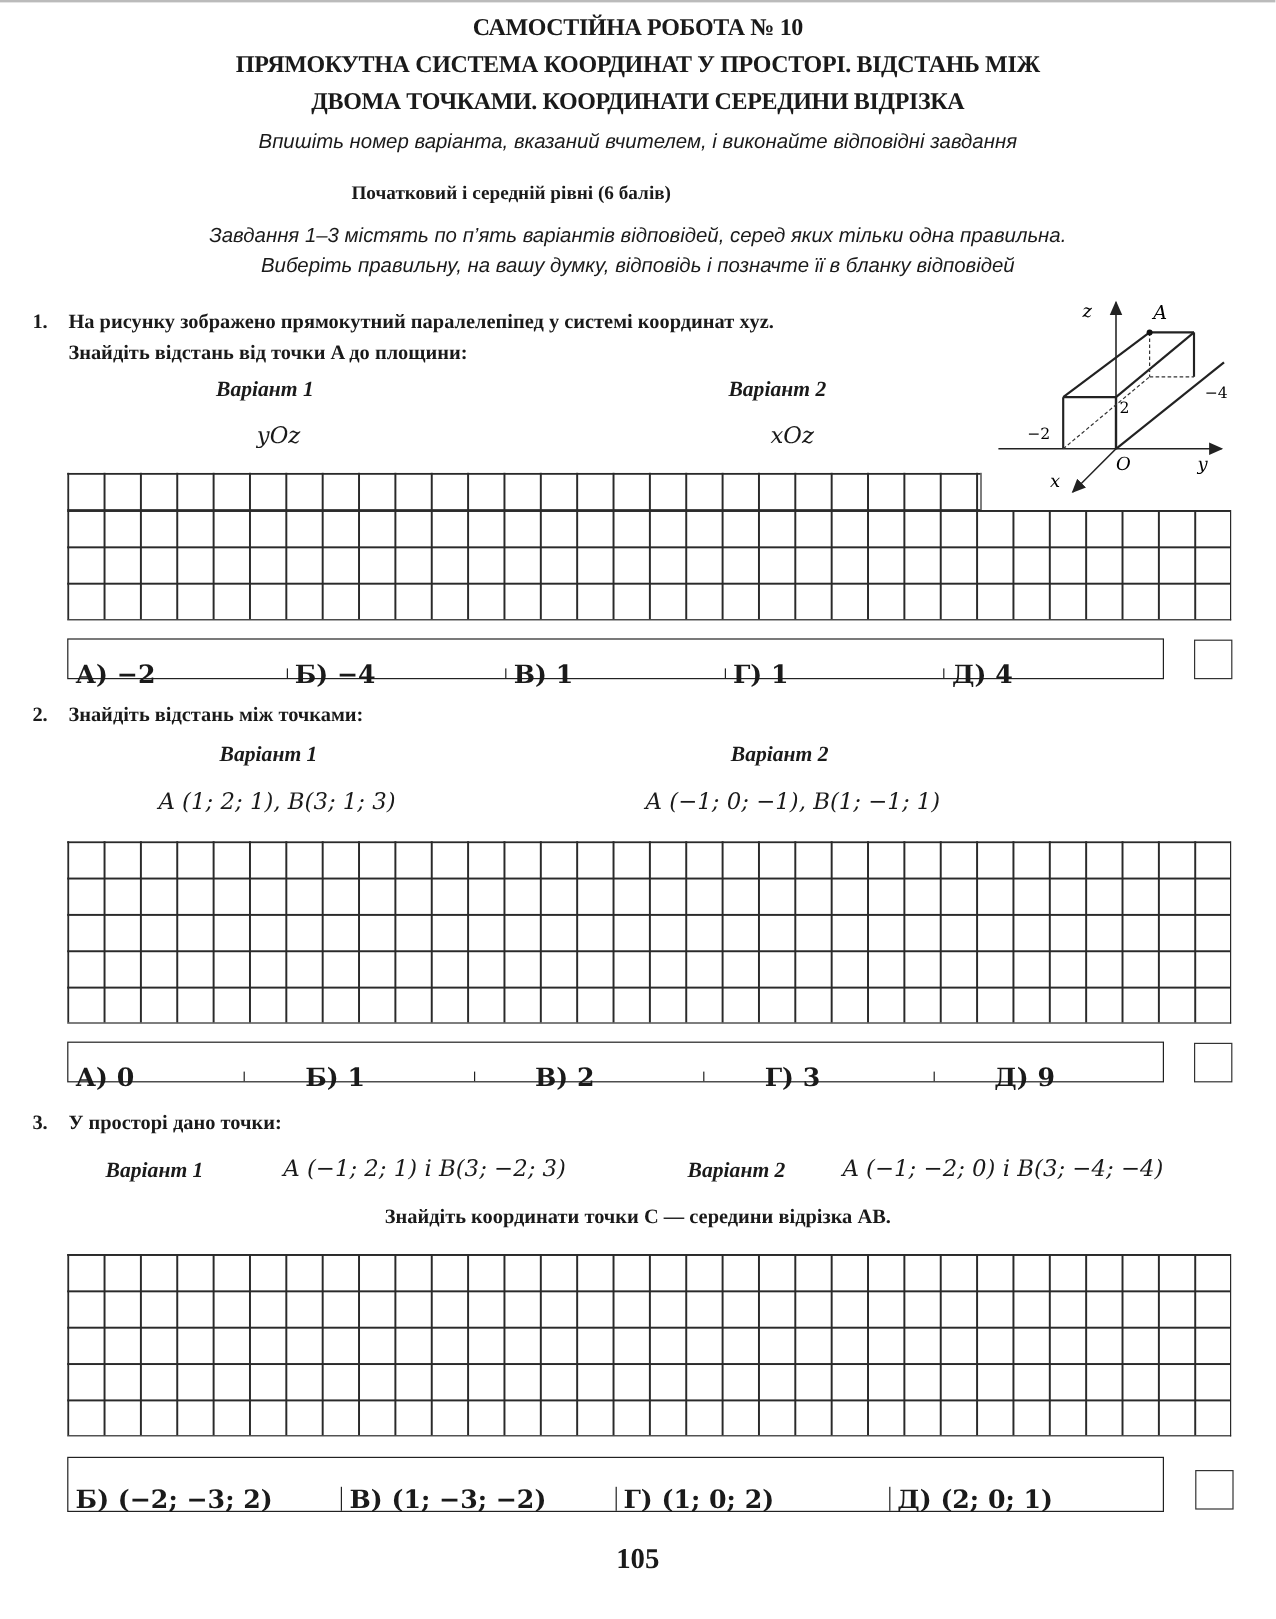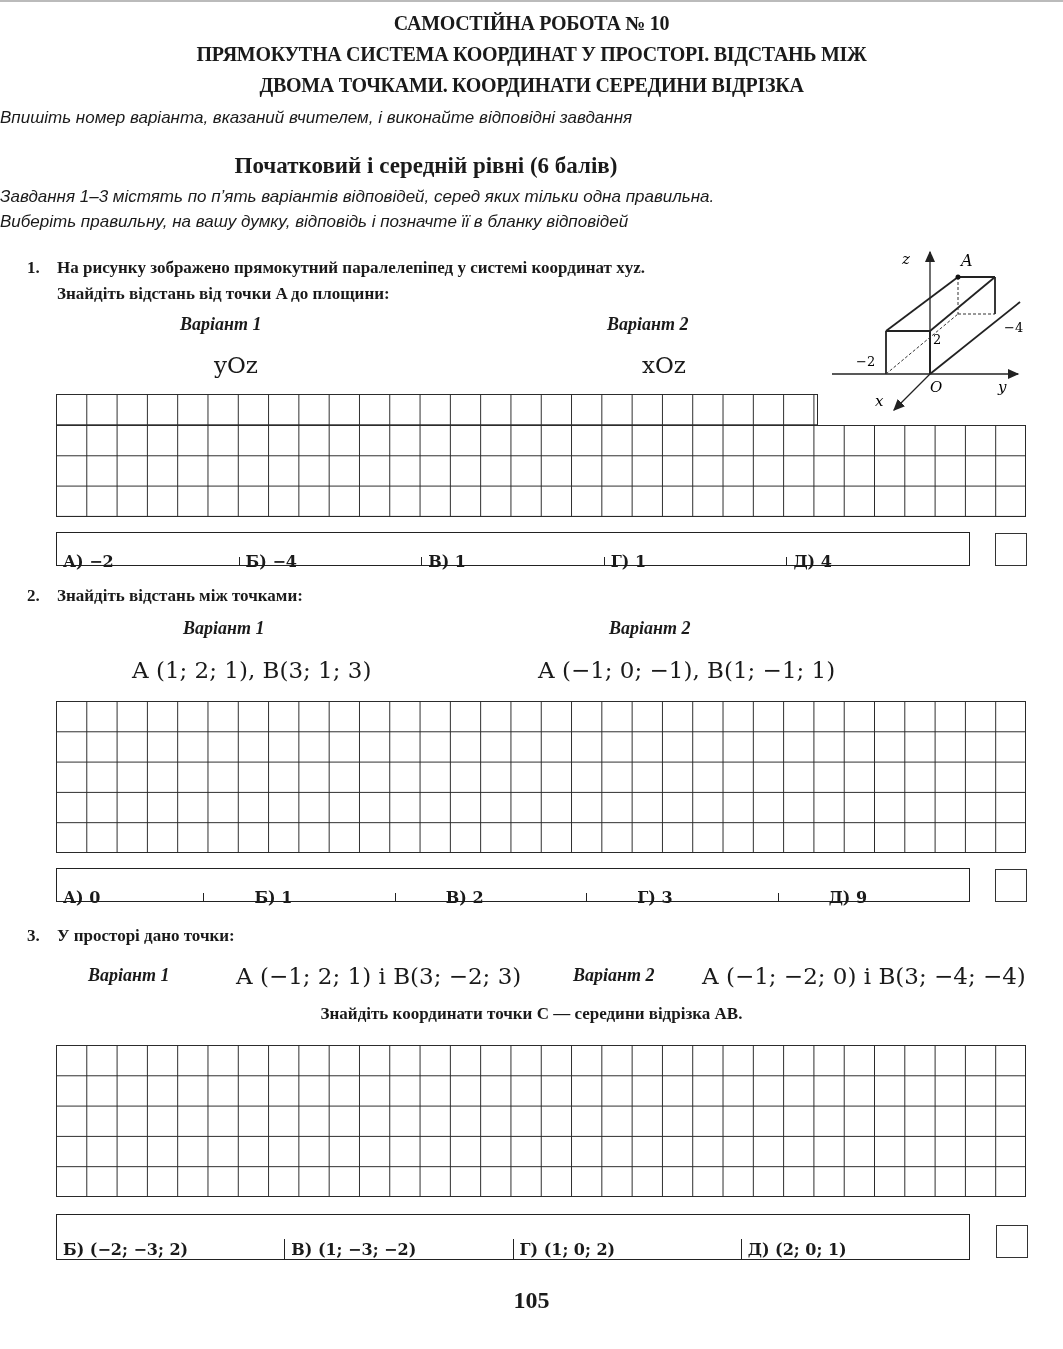--- a/index.html
+++ b/index.html
@@ -1,36 +1,36 @@
 <!DOCTYPE html>
 <html><head>
 <meta charset="utf-8">
 <style>
   html, body { margin: 0; padding: 0; background: #ffffff; }
   body { width: 1063px; height: 1349px; position: relative; overflow: hidden; color: #1a1a1a;
          font-family: "Liberation Serif", serif; }
   .abs { position: absolute; }
   .title { left: 0; width: 1063px; text-align: center; font-family: "Liberation Serif", serif;
            font-weight: bold; font-size: 20px; letter-spacing: -0.3px; }
-  .instr { left: 0; width: 1063px; font-family: "Liberation Sans", sans-serif;
+  .instr { left: 0; width: 1063px; text-align: center; font-family: "Liberation Sans", sans-serif;
            font-style: italic; font-size: 17px; }
-  .section-title { left: 0; width: 852px; text-align: center; font-weight: bold; font-size: 23px; }
+  .section-title { left: 0; width: 852px; text-align: center; font-weight: bold; font-size: 16px; }
   .qnum { font-weight: bold; font-size: 17px; }
   .qtext { font-size: 17px; font-weight: bold; font-family: "Liberation Serif", serif; }
   .variant { font-weight: bold; font-style: italic; font-size: 18px; }
-  .math { font-size: 23px; font-family: "DejaVu Serif", serif; }
+  .math { font-style: italic; font-size: 19px; font-family: "DejaVu Serif", serif; }
   .grid { background-color: #fff;
           background-image:
             linear-gradient(to right, #2a2a2a 1.3px, transparent 1.3px),
             linear-gradient(to bottom, #2a2a2a 1.3px, transparent 1.3px);
           background-size: 30.3px 30.3px;
           border-right: 1.3px solid #2a2a2a; border-bottom: 1.3px solid #2a2a2a; }
   .answers { display: flex; border: 1.6px solid #222; height: 32px; }
   .answer { flex: 1; border-right: 1.6px solid #222; display: flex; align-items: center;
-            padding-left: 6px; font-weight: bold; font-size: 16px; font-family: "DejaVu Serif", serif; margin-top: 24px; }
+            padding-left: 6px; font-weight: bold; font-size: 21px; font-family: "DejaVu Serif", serif; margin-top: 24px; }
   .answer:last-child { border-right: none; }
   .checkbox { width: 30px; height: 31px; border: 1.6px solid #333; background: #fff; cursor: pointer; }
   .page-num { left: 0; width: 1063px; text-align: center; font-weight: bold; font-size: 24px; }
   .topline { left: 0; top: 0; width: 1063px; height: 2px; background: #bbb; }
   svg text { font-family: "DejaVu Serif", serif; }
 </style>
 </head>
 <body>
 
 <div class="abs topline"></div>

